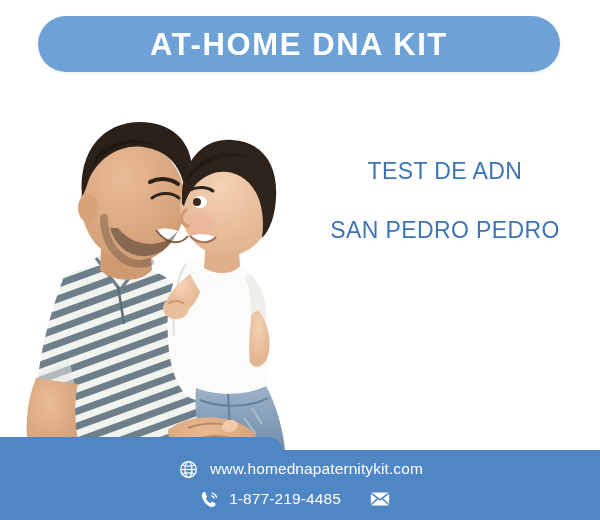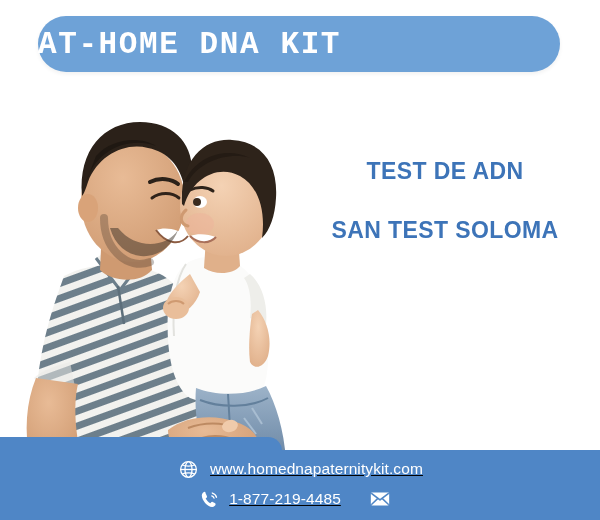--- a/index.html
+++ b/index.html
@@ -25,23 +25,22 @@
   #title-banner {
     position: absolute;
     left: 38px;
     top: 16px;
     width: 522px;
     height: 56px;
     background: #6ea2d7;
     border-radius: 28px;
     display: flex;
     align-items: center;
-    justify-content: flex-start;
+    justify-content: center;
     box-shadow: 0 2px 4px rgba(0,0,0,0.06);
-    font-family: Liberation Mono, monospace;
   }
   #title-banner-text {
     color: #ffffff;
     font-size: 31px;
     font-weight: bold;
     letter-spacing: 1.6px;
     line-height: 1;
     white-space: nowrap;
   }
 
@@ -59,21 +58,21 @@
   #headline-block {
     position: absolute;
     left: 300px;
     top: 160px;
     width: 290px;
     text-align: center;
   }
   .headline-line {
     color: #3d74b8;
     font-size: 23px;
-    font-weight: bold;
+    font-weight: normal;
     letter-spacing: 0.4px;
     line-height: 1;
     white-space: nowrap;
   }
   #headline-line-1 { margin-bottom: 36px; }
   #headline-line-2 { margin-bottom: 36px; }
   #headline-line-3 { font-size: 23px; }
 
   
   #footer-band-left {
@@ -98,21 +97,20 @@
     left: 0;
     top: 450px;
     width: 600px;
     height: 70px;
     z-index: 5;
   }
   .footer-row {
     position: absolute;
     display: flex;
     align-items: flex-start;
-    text-decoration: underline;
   }
   #footer-row-web {
     left: 0;
     top: 8px;
     width: 600px;
     justify-content: center;
   }
   #footer-row-contact {
     left: 0;
     top: 38px;
@@ -270,21 +268,21 @@
         <path d="M188 350 C 204 344 222 344 236 350" stroke="#bd8a62" stroke-width="2" fill="none"></path>
         <path d="M202 360 C 214 356 228 358 238 364" stroke="#bd8a62" stroke-width="2" fill="none"></path>
 
         <ellipse cx="230" cy="348" rx="8" ry="6" fill="#f0cbab" transform="rotate(-14 230 348)"></ellipse>
       </g>
     </svg>
   </div>
 
   <div id="headline-block">
     <div class="headline-line" id="headline-line-1">TEST DE ADN</div>
-    <div class="headline-line" id="headline-line-3">SAN TEST SOLOMA</div>
+    <div class="headline-line" id="headline-line-3">SAN PEDRO PEDRO</div>
   </div>
 
   <div id="footer-band-left"></div>
   <div id="footer-band-right"></div>
 
   <div id="footer-content">
 
     <div class="footer-row" id="footer-row-web">
       <div class="footer-item">
         <span class="footer-icon">

